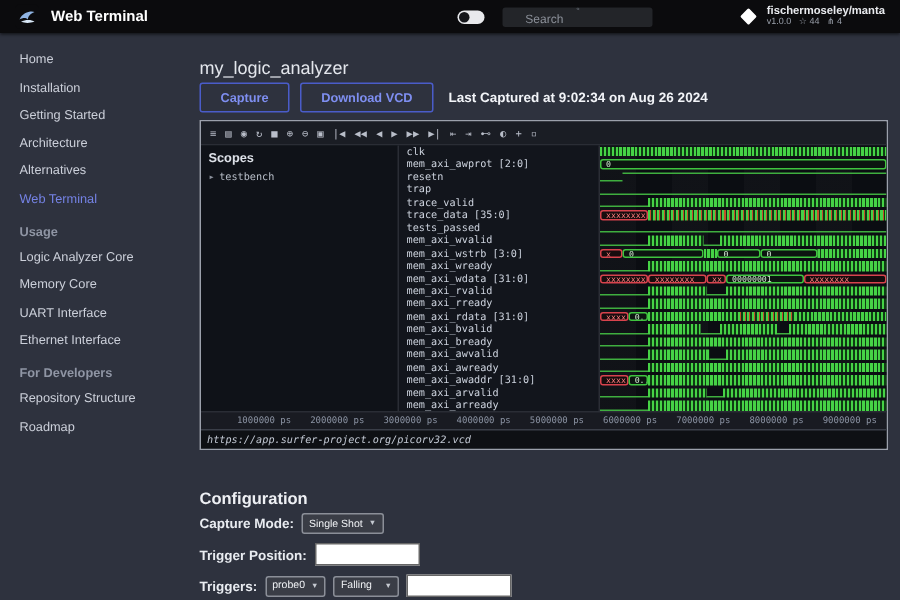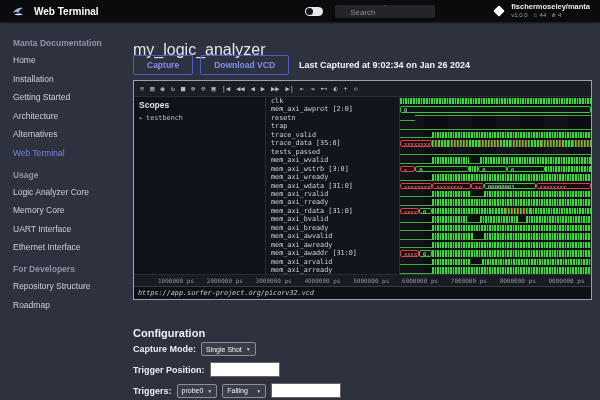--- a/index.html
+++ b/index.html
@@ -26,21 +26,21 @@
   .repo-stats{color:#9aa0ab;font-size:6px;display:flex;gap:5px;}
 
   
   .sidebar{position:absolute;left:0;top:22px;width:130px;height:378px;padding:12px 0 0 13px;box-sizing:border-box;}
   .side-header{color:#8f95a4;font-size:8.5px;font-weight:bold;margin:12px 0 7px 0;}
   .side-header:first-child{margin-top:4px;}
   .side-item{color:#ccd0da;font-size:8.5px;margin:0 0 8.5px 0;cursor:pointer;}
   .side-item.active{color:#7583e6;}
 
   
-  .page-title{position:absolute;left:133px;top:30px;color:#e3e6ec;font-size:16px;font-weight:500;}
+  .page-title{position:absolute;left:133px;top:30px;color:#e3e6ec;font-size:12px;font-weight:500;}
   .actions{position:absolute;left:133px;top:55px;display:flex;align-items:center;gap:7px;}
   .btn{border:1.5px solid #4a5cc9;border-radius:2px;color:#7e8ef0;background:transparent;
        font-size:8.5px;font-weight:bold;padding:4px 13px;cursor:pointer;font-family:"Liberation Sans",sans-serif;}
   .caption{color:#f2f4f8;font-size:9px;font-weight:bold;margin-left:3px;}
 
   
   .viewer{position:absolute;left:133px;top:80px;width:459px;height:220px;border:1px solid #9ba0ab;
           box-sizing:border-box;background:#11141a;display:flex;flex-direction:column;
           font-family:"DejaVu Sans Mono",monospace;}
   .wtoolbar{height:15px;background:#1a1d24;display:flex;align-items:center;gap:6px;padding:0 6px;
@@ -115,21 +115,20 @@
       <span class="repo-stats">
         <span>v1.0.0</span>
         <span><span>☆ </span><span>44</span></span>
         <span><span>⋔ </span><span>4</span></span>
       </span>
     </div>
   </div>
 </header>
 
 <nav class="sidebar">
-    <div class="side-header">Manta Documentation</div>
     <div class="side-item">Home</div>
     <div class="side-item">Installation</div>
     <div class="side-item">Getting Started</div>
     <div class="side-item">Architecture</div>
     <div class="side-item">Alternatives</div>
     <div class="side-item active">Web Terminal</div>
     <div class="side-header">Usage</div>
     <div class="side-item">Logic Analyzer Core</div>
     <div class="side-item">Memory Core</div>
     <div class="side-item">UART Interface</div>
@@ -137,21 +136,21 @@
     <div class="side-header">For Developers</div>
     <div class="side-item">Repository Structure</div>
     <div class="side-item">Roadmap</div>
   </nav>
 
 <h1 class="page-title">my_logic_analyzer</h1>
 
 <div class="actions">
   <button class="btn">Capture</button>
   <button class="btn">Download VCD</button>
-  <span class="caption">Last Captured at 9:02:34 on Jan 26 2024</span>
+  <span class="caption">Last Captured at 9:02:34 on Aug 26 2024</span>
 </div>
 
 <div class="viewer">
   <div class="wtoolbar">
       <span class="wtool">≡</span>
       <span class="wtool">▤</span>
       <span class="wtool">◉</span>
       <span class="wtool">↻</span>
       <span class="wtool">■</span>
       <span class="wtool">⊕</span>

